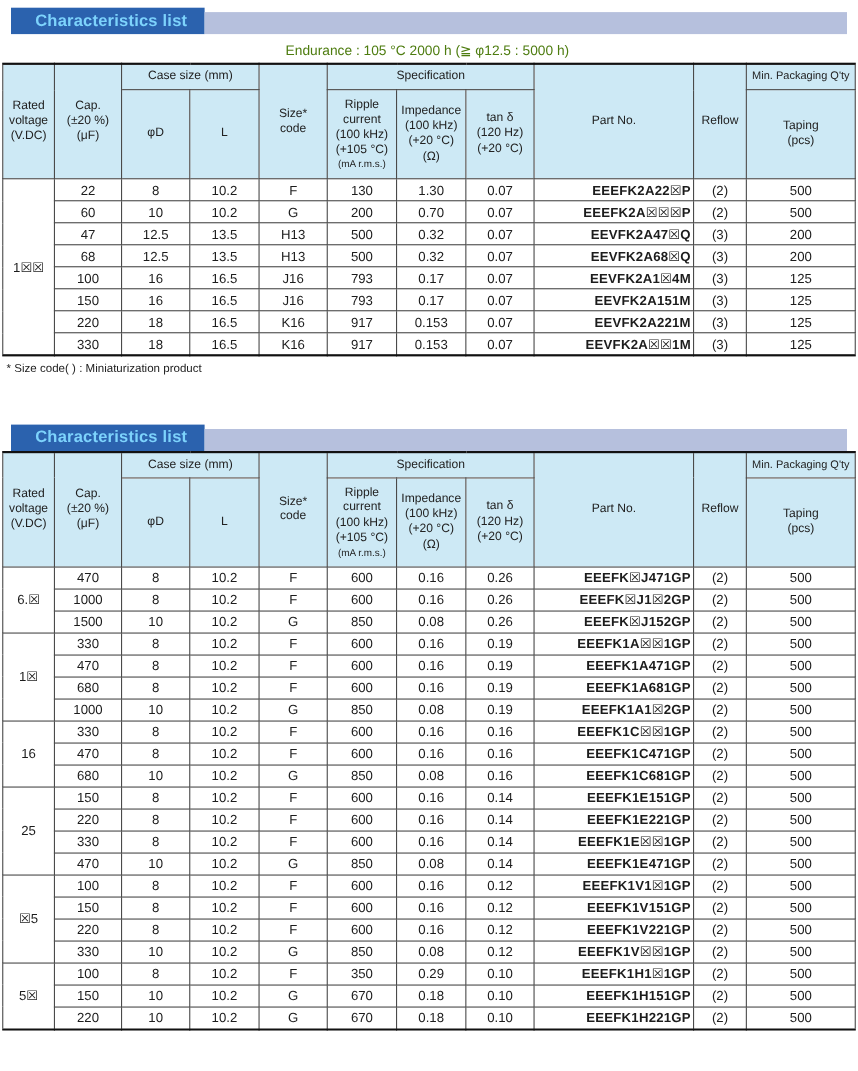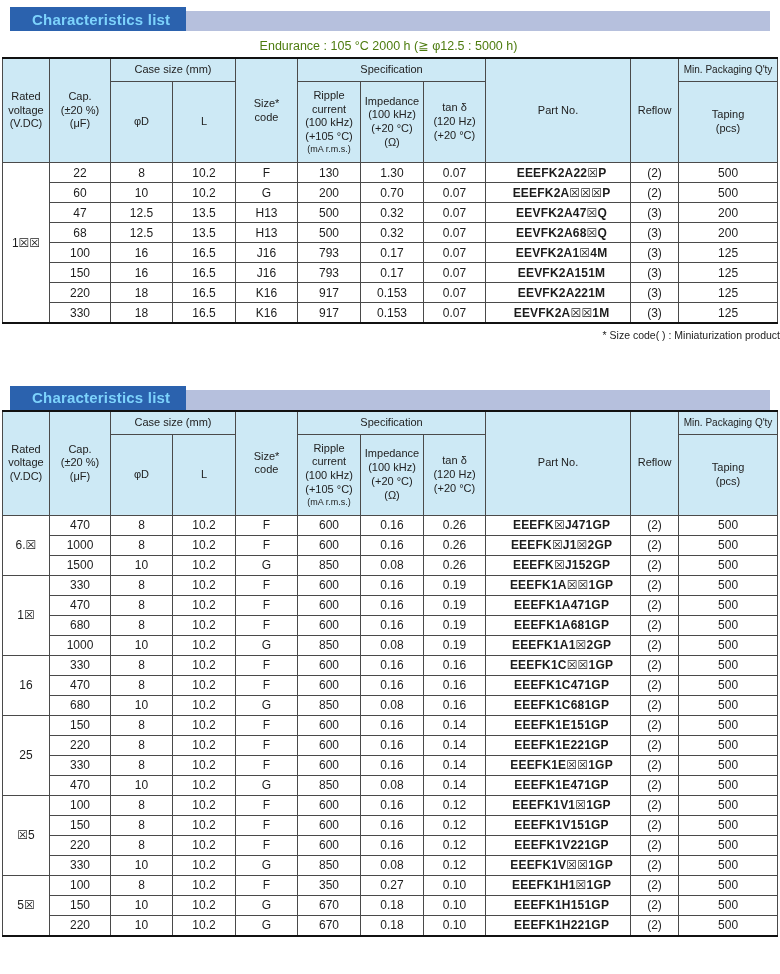--- a/index.html
+++ b/index.html
@@ -16,23 +16,23 @@
   th,td{border:1px solid #4a4a4a;overflow:hidden;}
   th{background:var(--header-bg,#cde9f5);font-weight:normal;font-size:11px;
     text-align:center;vertical-align:middle;line-height:1.25;padding:1px 1px;color:#222;}
   th span{display:block;white-space:pre-line;}
   th .sub{font-size:9px;}
   thead tr.r1 th{height:20px;}
   thead tr.r2 th{height:78px;}
   th.small{font-size:10px;margin-left:48px;}
   td{font-size:12px;height:19px;padding:0 2px;color:#1c1c1c;}
   td.num{text-align:center;}
-  td.part{text-align:center;padding-left:9px;font-weight:bold;letter-spacing:.2px;}
+  td.part{text-align:right;padding-left:9px;font-weight:bold;letter-spacing:.2px;}
   td.voltage{text-align:center;}
-  .footnotes{margin:4px 0 0 6px;font-size:10.5px;line-height:1.5;color:#222;text-align:right;}
+  .footnotes{margin:4px 0 0 6px;font-size:10.5px;line-height:1.5;color:#222;}
   .section2{margin-top:42px;}
 </style>
 </head>
 <body>
 
 <div class="page">
 
   <section>
     <div class="titlebar">
       <div class="title-box">Characteristics list</div>
@@ -528,21 +528,21 @@
             <td class="num">(2)</td>
             <td class="num">500</td>
           </tr>
           <tr>
             <td rowspan="3" class="voltage">5☒</td>
             <td class="num">100</td>
             <td class="num">8</td>
             <td class="num">10.2</td>
             <td class="num">F</td>
             <td class="num">350</td>
-            <td class="num">0.27</td>
+            <td class="num">0.29</td>
             <td class="num">0.10</td>
             <td class="part">EEEFK1H1☒1GP</td>
             <td class="num">(2)</td>
             <td class="num">500</td>
           </tr>
           <tr>
             <td class="num">150</td>
             <td class="num">10</td>
             <td class="num">10.2</td>
             <td class="num">G</td>

